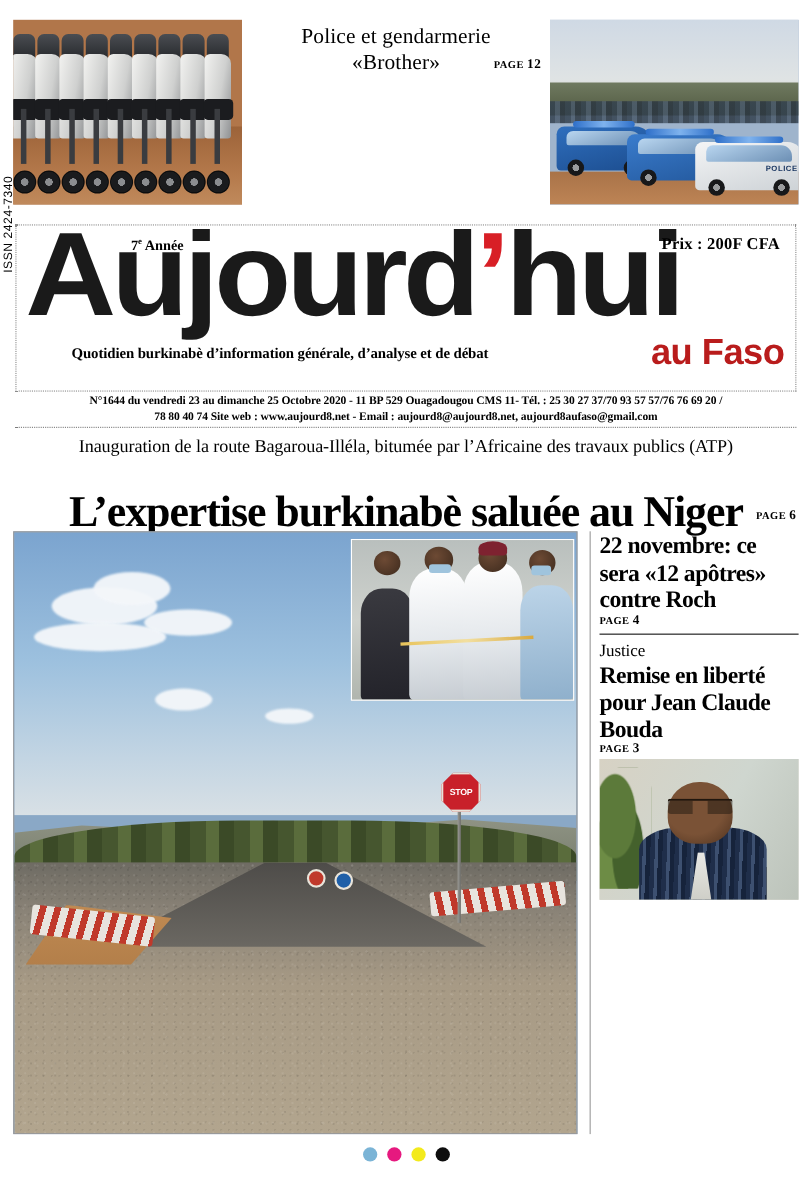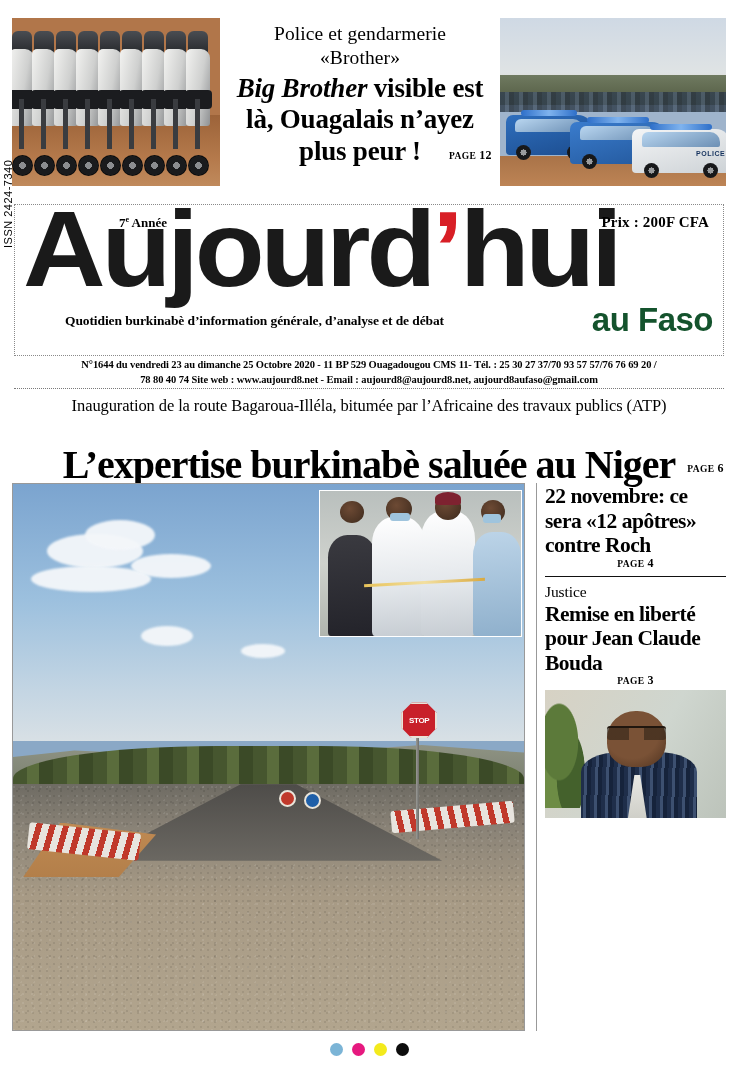--- a/index.html
+++ b/index.html
@@ -400,21 +400,21 @@
     letter-spacing: -.1px;
   }
   .sb-head {
     font-size: 21.5px;
     font-weight: bold;
     line-height: 1.14;
     letter-spacing: -.5px;
     margin-top: 1px;
   }
   .sb-pageref {
-    text-align: center;
+    text-align: left;
     margin-top: -2px;
   }
   .sb-divider {
     border-top: 1.6px solid #111;
     margin: 5px 0 6px 0;
   }
   .sb-photo {
     width: 100%;
     margin-top: 2px;
     overflow: hidden;
@@ -560,21 +560,20 @@
           <div class="seat"></div>
           <div class="fork"></div>
           <div class="wheel"></div>
         </div>
     </div>
   </div>
 
   <div class="banner-text">
     <div class="banner-kicker">Police et gendarmerie</div>
     <div class="banner-kicker">«Brother»</div>
-    <div class="banner-head"><span class="ital">Big Brother</span><span> visible est là, Ouagalais n’ayez plus peur !</span></div>
     <div class="page-ref banner-pageref"><span>PAGE</span><span class="num">12</span></div>
   </div>
 
   <div class="banner-photo-right">
     <div class="sky-cars"></div>
     <div class="trees-cars"></div>
     <div class="crowd"></div>
     <div class="ground-cars"></div>
     <div class="pcar" style="left:6px; top:58%; width:86px; height:40px; background:linear-gradient(165deg,#2f6fbe,#1c4d8f);">
       <div class="roofbar"></div>
@@ -599,21 +598,21 @@
 </div>
 
 <div class="issn">ISSN 2424-7340</div>
 
 <div class="masthead-box">
   <div class="masthead-inner">
     <div class="logo-word"><span>Aujourd</span><span class="apos" style="color: rgb(216, 31, 38);">’</span><span>hui</span></div>
     <div class="annee"><span>7</span><sup>e</sup><span> Année</span></div>
     <div class="prix">Prix : 200F CFA</div>
     <div class="tagline">Quotidien burkinabè d’information générale, d’analyse et de débat</div>
-    <div class="au-faso" style="color: #14532d; text-align: center;">au Faso</div>
+    <div class="au-faso" style="color: #b91c1c; text-align: center;">au Faso</div>
   </div>
 </div>
 
 <div class="contact-line">
   <div>N°1644 du vendredi 23 au dimanche 25 Octobre  2020 - 11 BP 529 Ouagadougou CMS 11-  Tél. : 25 30 27 37/70 93 57 57/76 76 69 20 /</div>
   <div>78 80 40 74  Site web : www.aujourd8.net - Email : aujourd8@aujourd8.net, aujourd8aufaso@gmail.com</div>
 </div>
 
 <div class="rule-dotted" style="top:388px;"></div>
 

